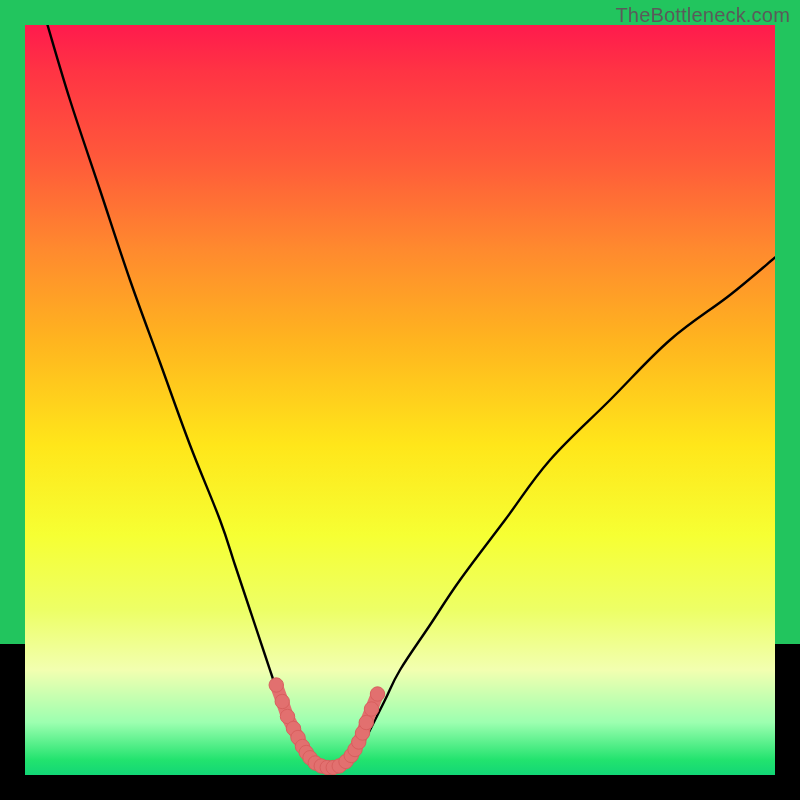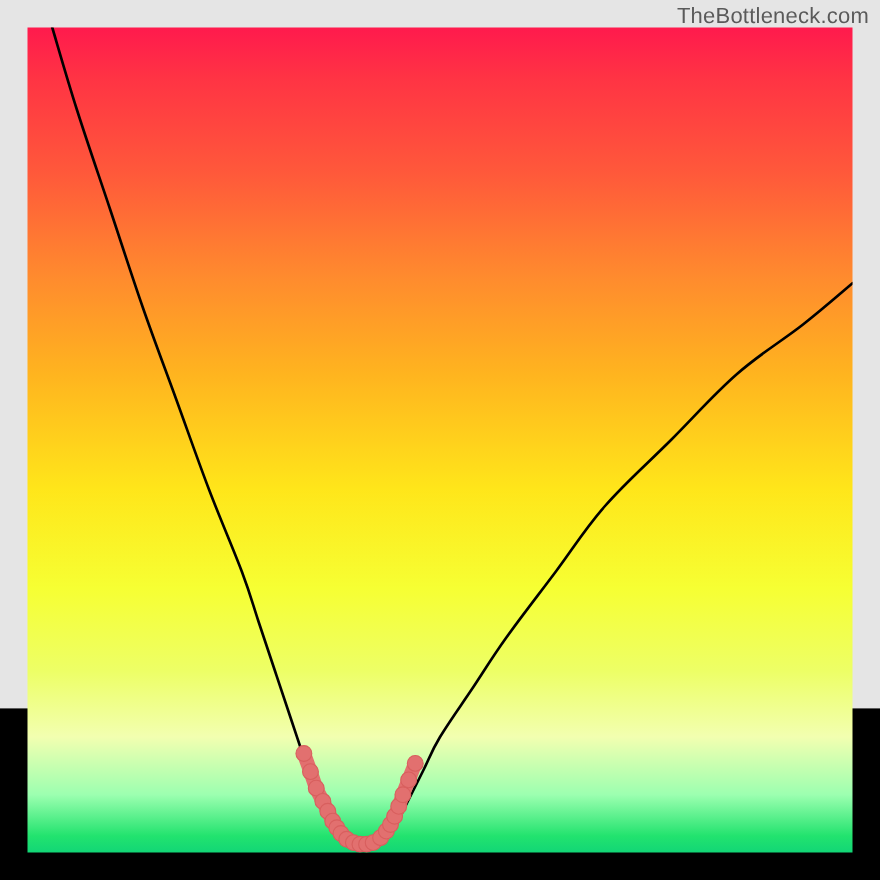--- a/index.html
+++ b/index.html
@@ -10,21 +10,21 @@
     background: #000;
     overflow: hidden;
     font-family: Arial, Helvetica, sans-serif;
   }
   .frame {
     position: absolute;
     left: 0;
     top: 0;
     width: 800px;
     height: 644px;
-    background: #e5e5e5;
+    background: #22c55e;
   }
   .plot-area {
     position: absolute;
     left: 25px;
     top: 25px;
     width: 750px;
     height: 750px;
     background: linear-gradient(
       to bottom,
       #ff1a4d 0%,

